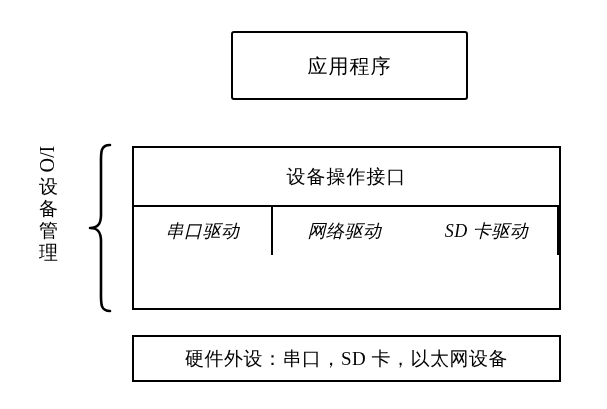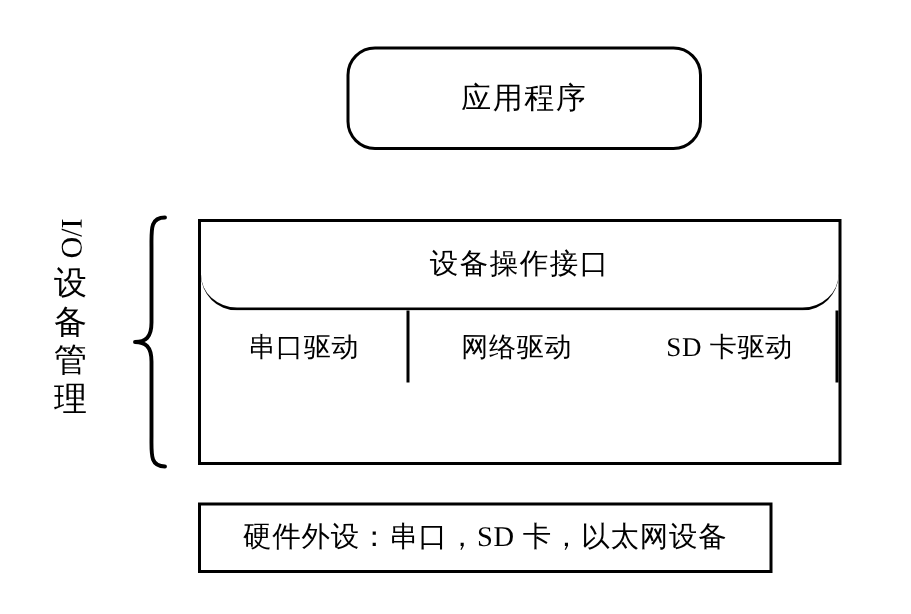--- a/index.html
+++ b/index.html
@@ -25,21 +25,21 @@
   }
 
   
   .app-box {
     position: absolute;
     left: 231px;
     top: 31px;
     width: 237px;
     height: 69px;
     border: 2.5px solid #000000;
-    border-radius: 19px;
+    border-radius: 3px;
     box-sizing: border-box;
     display: flex;
     align-items: center;
     justify-content: center;
     background: #ffffff;
   }
   .app-box-label {
     font-size: 20px;
     line-height: 1;
     letter-spacing: 1px;
@@ -65,21 +65,21 @@
     transform-origin: center center;
     white-space: nowrap;
     margin-bottom: 6px;
     margin-top: 8px;
     height: 22px;
     display: flex;
     align-items: center;
     justify-content: center;
   }
   .group-label-cn {
-    font-size: 22px;
+    font-size: 19px;
     line-height: 1.16;
     writing-mode: horizontal-tb;
     text-align: right;
     white-space: normal;
     width: 22px;
     word-break: break-all;
   }
 
   
   .brace {
@@ -111,21 +111,20 @@
   .stack-row {
     box-sizing: border-box;
     display: flex;
     align-items: center;
     justify-content: center;
     position: relative;
   }
   .stack-row.row-interface {
     height: 59px;
     border-bottom: 2.5px solid #000000;
-    border-radius: 24px;
   }
   .stack-row.row-container {
     height: 55px;
     border-bottom: 2.5px solid #000000;
   }
   .stack-row.row-drivers {
     height: 48px;
     padding: 0;
   }
   .row-label {
@@ -140,31 +139,32 @@
     height: 100%;
   }
   .driver-cell {
     box-sizing: border-box;
     display: flex;
     align-items: center;
     justify-content: center;
     height: 100%;
     font-size: 18px;
     letter-spacing: 0.5px;
+    font-style: italic;
   }
   .driver-cell.cell-serial { width: 139px; border-right: 2.5px solid #000000; }
   .driver-cell.cell-sd     { width: 143px; border-right: 2.5px solid #000000; }
   .driver-cell.cell-net    { flex: 1; }
 
   
   .hardware-box {
     position: absolute;
     left: 132px;
     top: 335px;
-    width: 383px;
+    width: 429px;
     height: 47px;
     box-sizing: border-box;
     border: 2.5px solid #000000;
     background: #ffffff;
     display: flex;
     align-items: center;
     justify-content: center;
   }
   .hardware-label {
     font-size: 19px;

